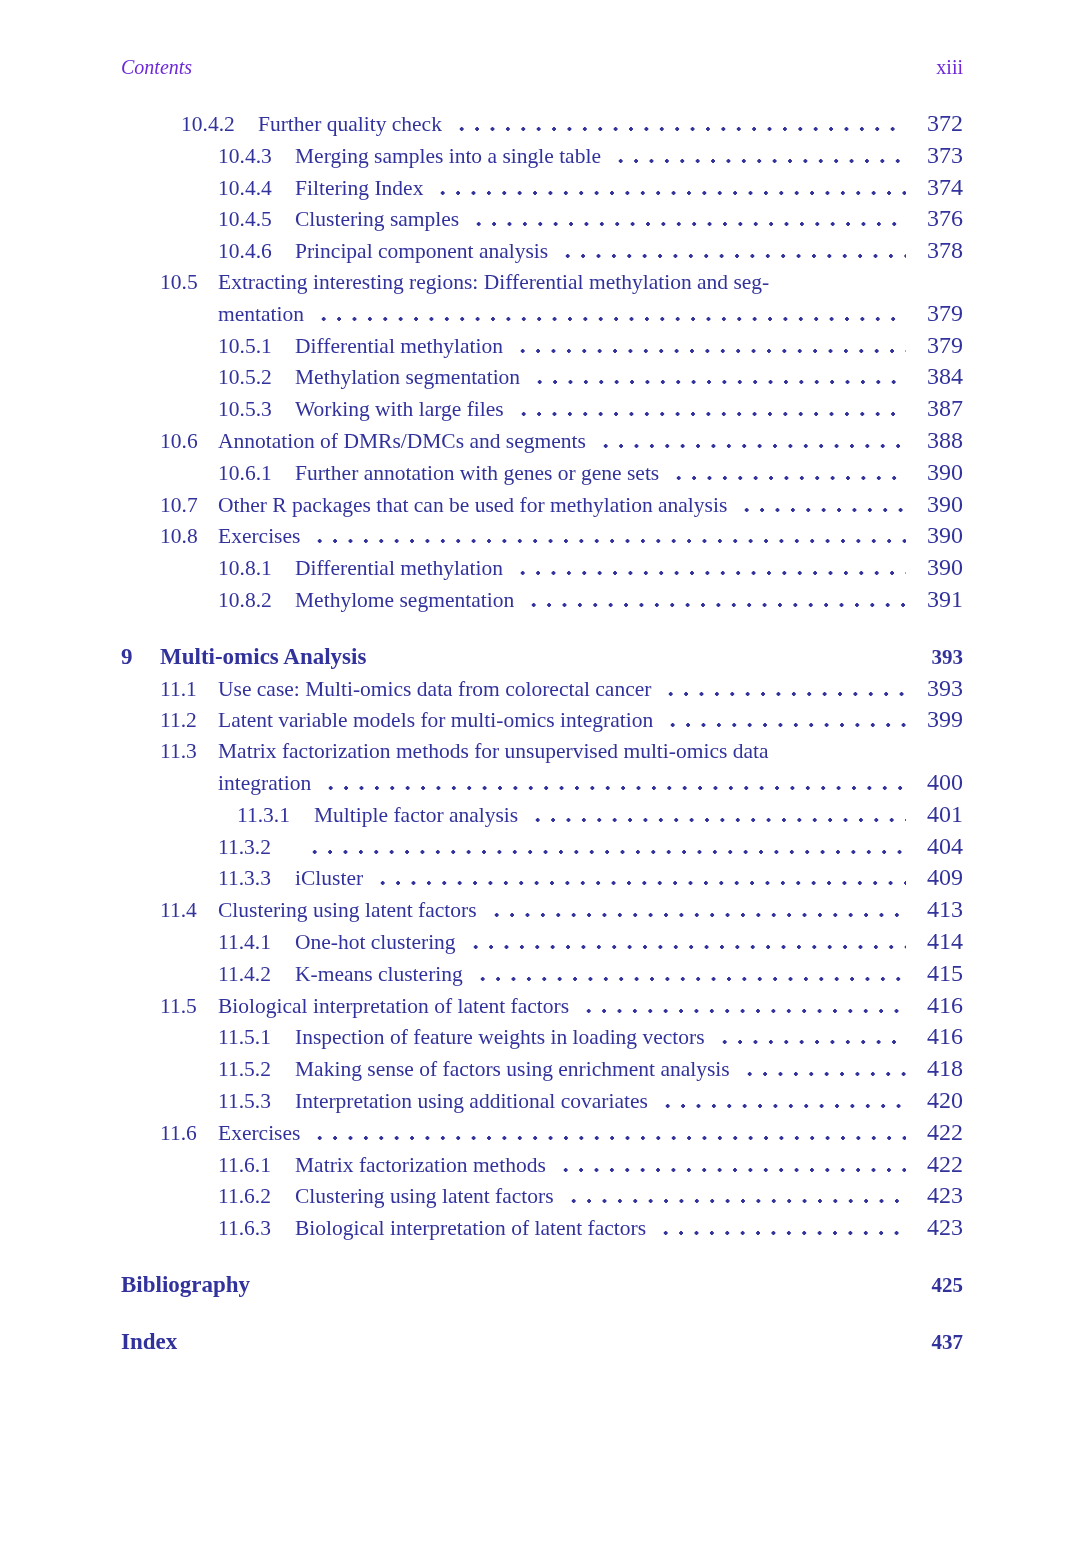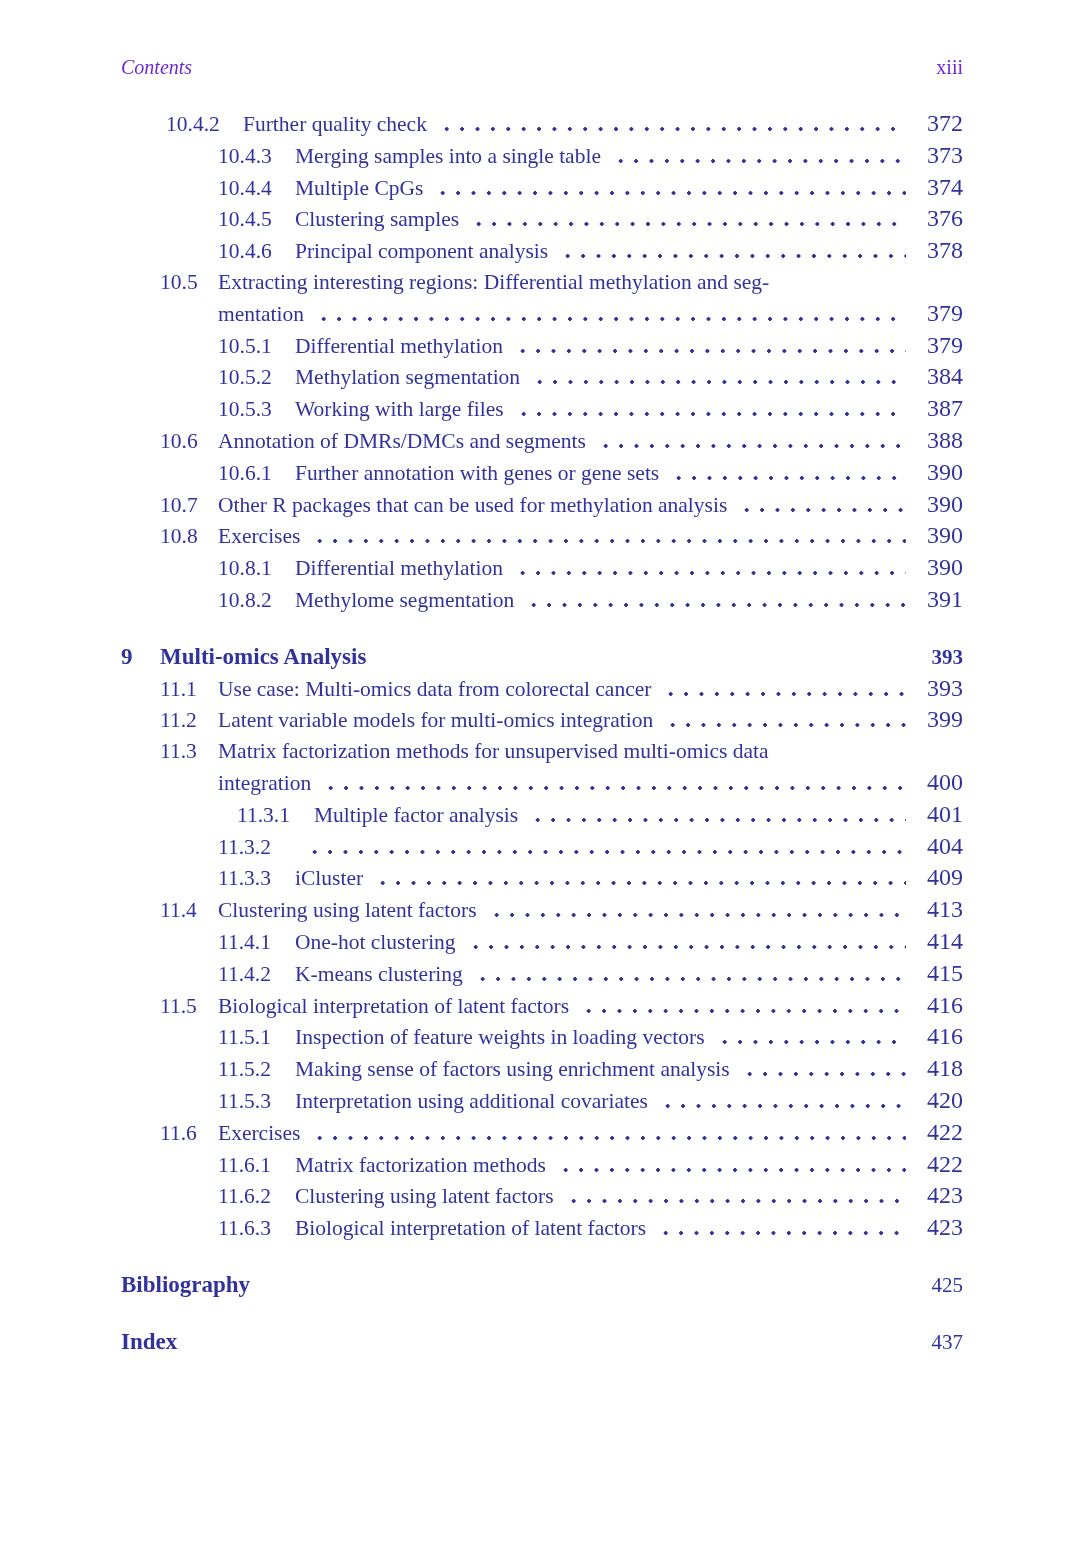--- a/index.html
+++ b/index.html
@@ -32,46 +32,46 @@
     background-size: 15.4px 4px;
     background-repeat: repeat-x;
     background-position: left center;
   }
   .pagenum { flex: none; width: 46px; text-align: right; font-size: 24px; }
   .chapter { font-weight: bold; font-size: 23px; }
   .chapter .pagenum { font-weight: bold; font-size: 21px; }
   .gap-before { margin-top: 26px; }
   #backmatter { font-size: 23px; }
   .backrow { font-weight: bold; }
-  .backrow .pagenum { font-weight: normal; font-size: 21px; }
+  .backrow .pagenum { font-weight: bold; font-size: 21px; }
 </style>
 </head>
 <body>
 
 <div class="page">
   <div class="header">
     <span class="running-head">Contents</span>
     <span class="folio">xiii</span>
   </div>
   <div class="toc" id="toc">
       <div class="row">
-        <span class="num" style="margin-left: 45px; width: 77px;">10.4.2</span>
+        <span class="num" style="margin-left: 60px; width: 77px;">10.4.2</span>
         <span class="title">Further quality check</span>
         <span class="leader"></span>
         <span class="pagenum">372</span>
       </div>
       <div class="row">
         <span class="num" style="margin-left: 97px; width: 77px;">10.4.3</span>
         <span class="title">Merging samples into a single table</span>
         <span class="leader"></span>
         <span class="pagenum">373</span>
       </div>
       <div class="row">
         <span class="num" style="margin-left: 97px; width: 77px;">10.4.4</span>
-        <span class="title">Multiple CpGs</span>
+        <span class="title">Filtering Index</span>
         <span class="leader"></span>
         <span class="pagenum">374</span>
       </div>
       <div class="row">
         <span class="num" style="margin-left: 97px; width: 77px;">10.4.5</span>
         <span class="title">Clustering samples</span>
         <span class="leader"></span>
         <span class="pagenum">376</span>
       </div>
       <div class="row">

